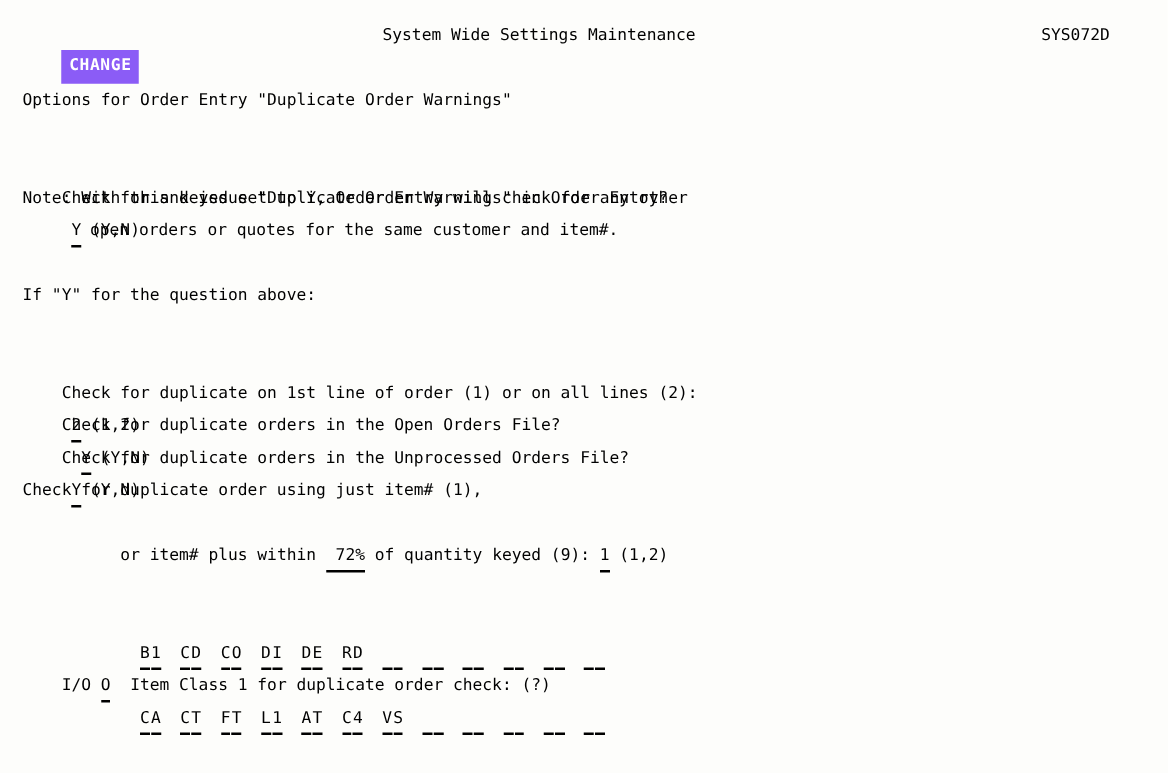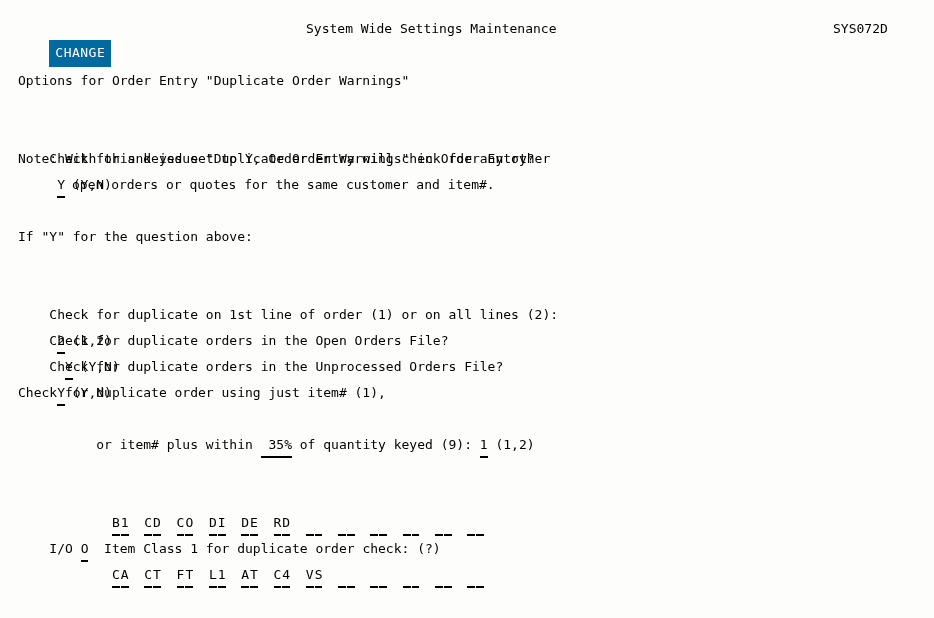--- a/index.html
+++ b/index.html
@@ -60,26 +60,26 @@
     height: 24px;
     box-sizing: border-box;
     margin-right: 1px;
   }
   .slot .half:last-child { margin-right: 0; }
   .gap {
     display: inline-block;
     white-space: pre;
   }
   .revvid {
-    background: #0369a1;
+    background: #8b5cf6;
     color: #ffffff;
     display: inline-block;
     padding: 2px 6px 3px 6px;
     line-height: 22px;
-    font-weight: 400;
+    font-weight: 700;
     letter-spacing: 0.5px;
   }
   .hdr-title, .hdr-id { font-weight: 500; }
 </style>
 </head>
 <body>
 
 <div id="screen">
 
   <div class="row" style="top:14px; left:18px;">
@@ -111,21 +111,21 @@
   </div>
 
   <div class="row" style="top:328px; left:18px;">
     <span class="cell">Check for duplicate orders in the Unprocessed Orders File?</span>
     <span class="gap"> </span><span class="fld">Y</span><span class="gap"> </span><span class="cell">(Y,N)</span>
   </div>
 
 
   <div class="row" style="top:380px; left:18px;">Check for duplicate order using just item# (1),</div>
   <div class="row" style="top:406px; left:18px;">
-    <span class="gap">      </span><span class="cell">or item# plus within </span><span class="fld"> 35%</span><span class="cell"> of quantity keyed (9): </span><span class="fld">1</span><span class="gap"> </span><span class="cell">(1,2)</span>
+    <span class="gap">      </span><span class="cell">or item# plus within </span><span class="fld"> 72%</span><span class="cell"> of quantity keyed (9): </span><span class="fld">1</span><span class="gap"> </span><span class="cell">(1,2)</span>
   </div>
 
   <div class="row" style="top:484px; left:18px;">
     <span class="gap">        </span><span id="cust-slots"><span class="slot"><span class="half">B</span><span class="half">1</span></span><span class="gap">  </span><span class="slot"><span class="half">C</span><span class="half">D</span></span><span class="gap">  </span><span class="slot"><span class="half">C</span><span class="half">O</span></span><span class="gap">  </span><span class="slot"><span class="half">D</span><span class="half">I</span></span><span class="gap">  </span><span class="slot"><span class="half">D</span><span class="half">E</span></span><span class="gap">  </span><span class="slot"><span class="half">R</span><span class="half">D</span></span><span class="gap">  </span><span class="slot"><span class="half">&nbsp;</span><span class="half">&nbsp;</span></span><span class="gap">  </span><span class="slot"><span class="half">&nbsp;</span><span class="half">&nbsp;</span></span><span class="gap">  </span><span class="slot"><span class="half">&nbsp;</span><span class="half">&nbsp;</span></span><span class="gap">  </span><span class="slot"><span class="half">&nbsp;</span><span class="half">&nbsp;</span></span><span class="gap">  </span><span class="slot"><span class="half">&nbsp;</span><span class="half">&nbsp;</span></span><span class="gap">  </span><span class="slot"><span class="half">&nbsp;</span><span class="half">&nbsp;</span></span></span>
   </div>
 
   <div class="row" style="top:510px; left:18px;">
     <span class="cell">I/O</span><span class="gap"> </span><span class="fld">O</span><span class="gap">  </span><span class="cell">Item Class 1 for duplicate order check:</span><span class="gap"> </span><span class="cell">(?)</span>
   </div>
   <div class="row" style="top:536px; left:18px;">

